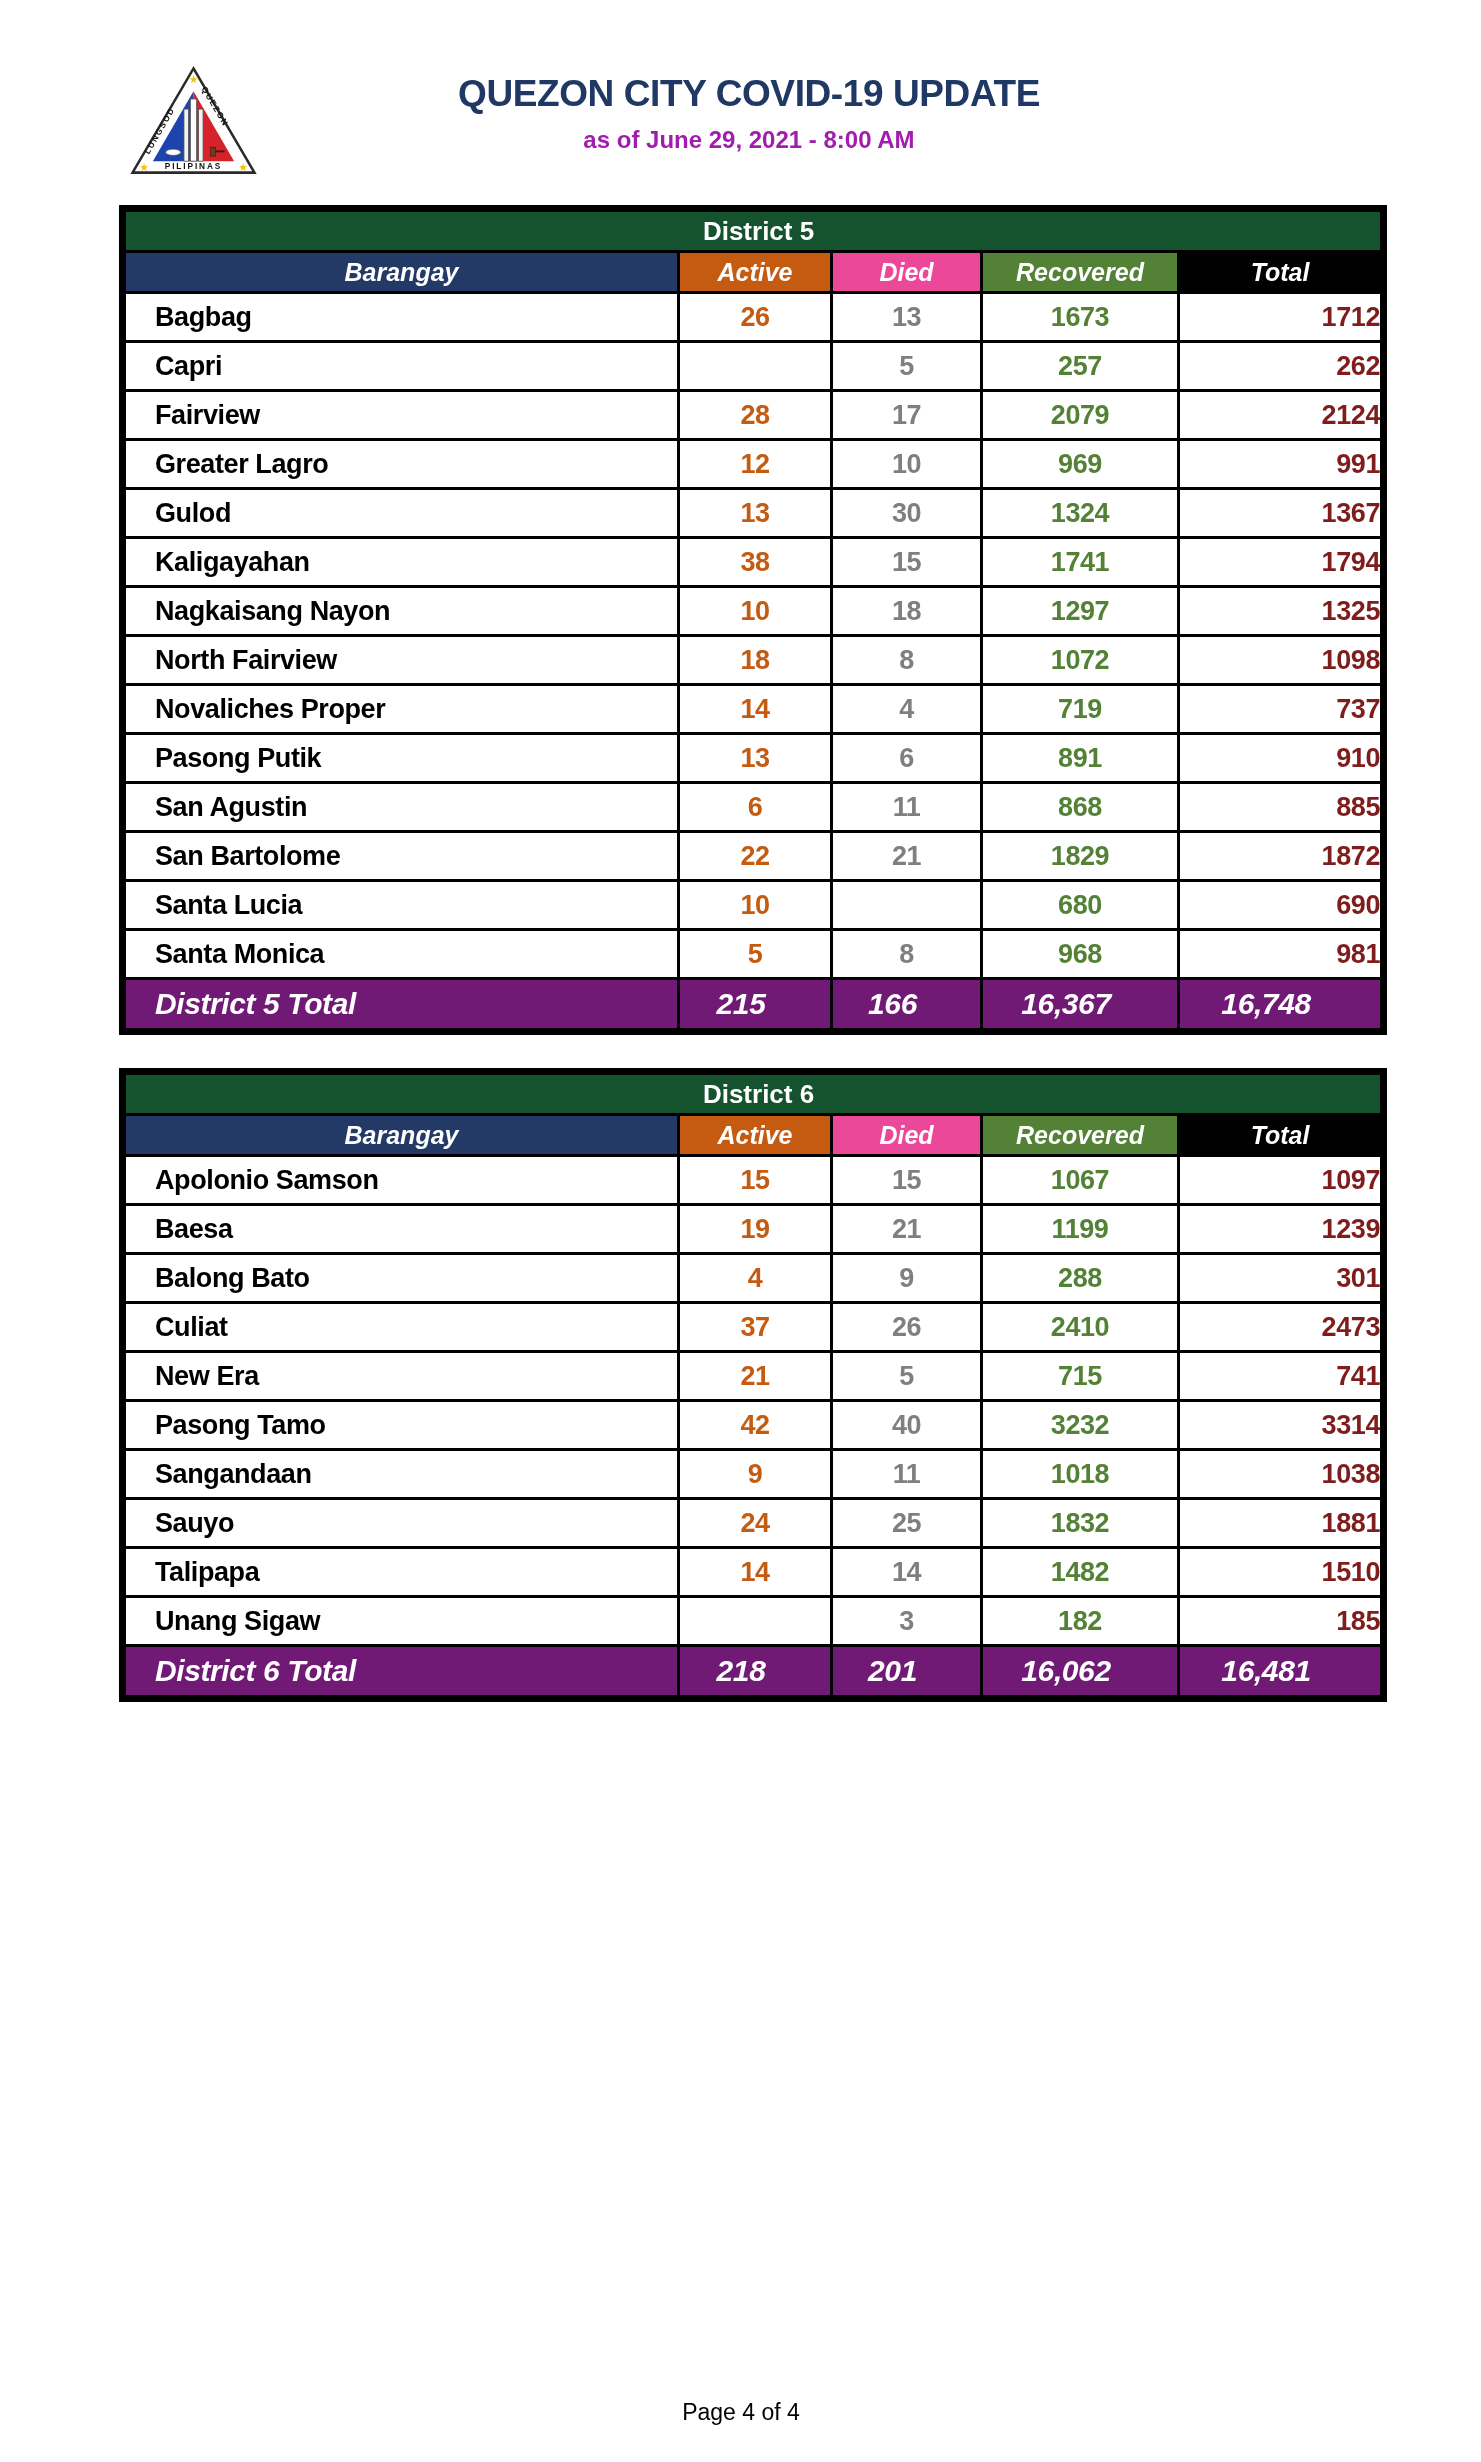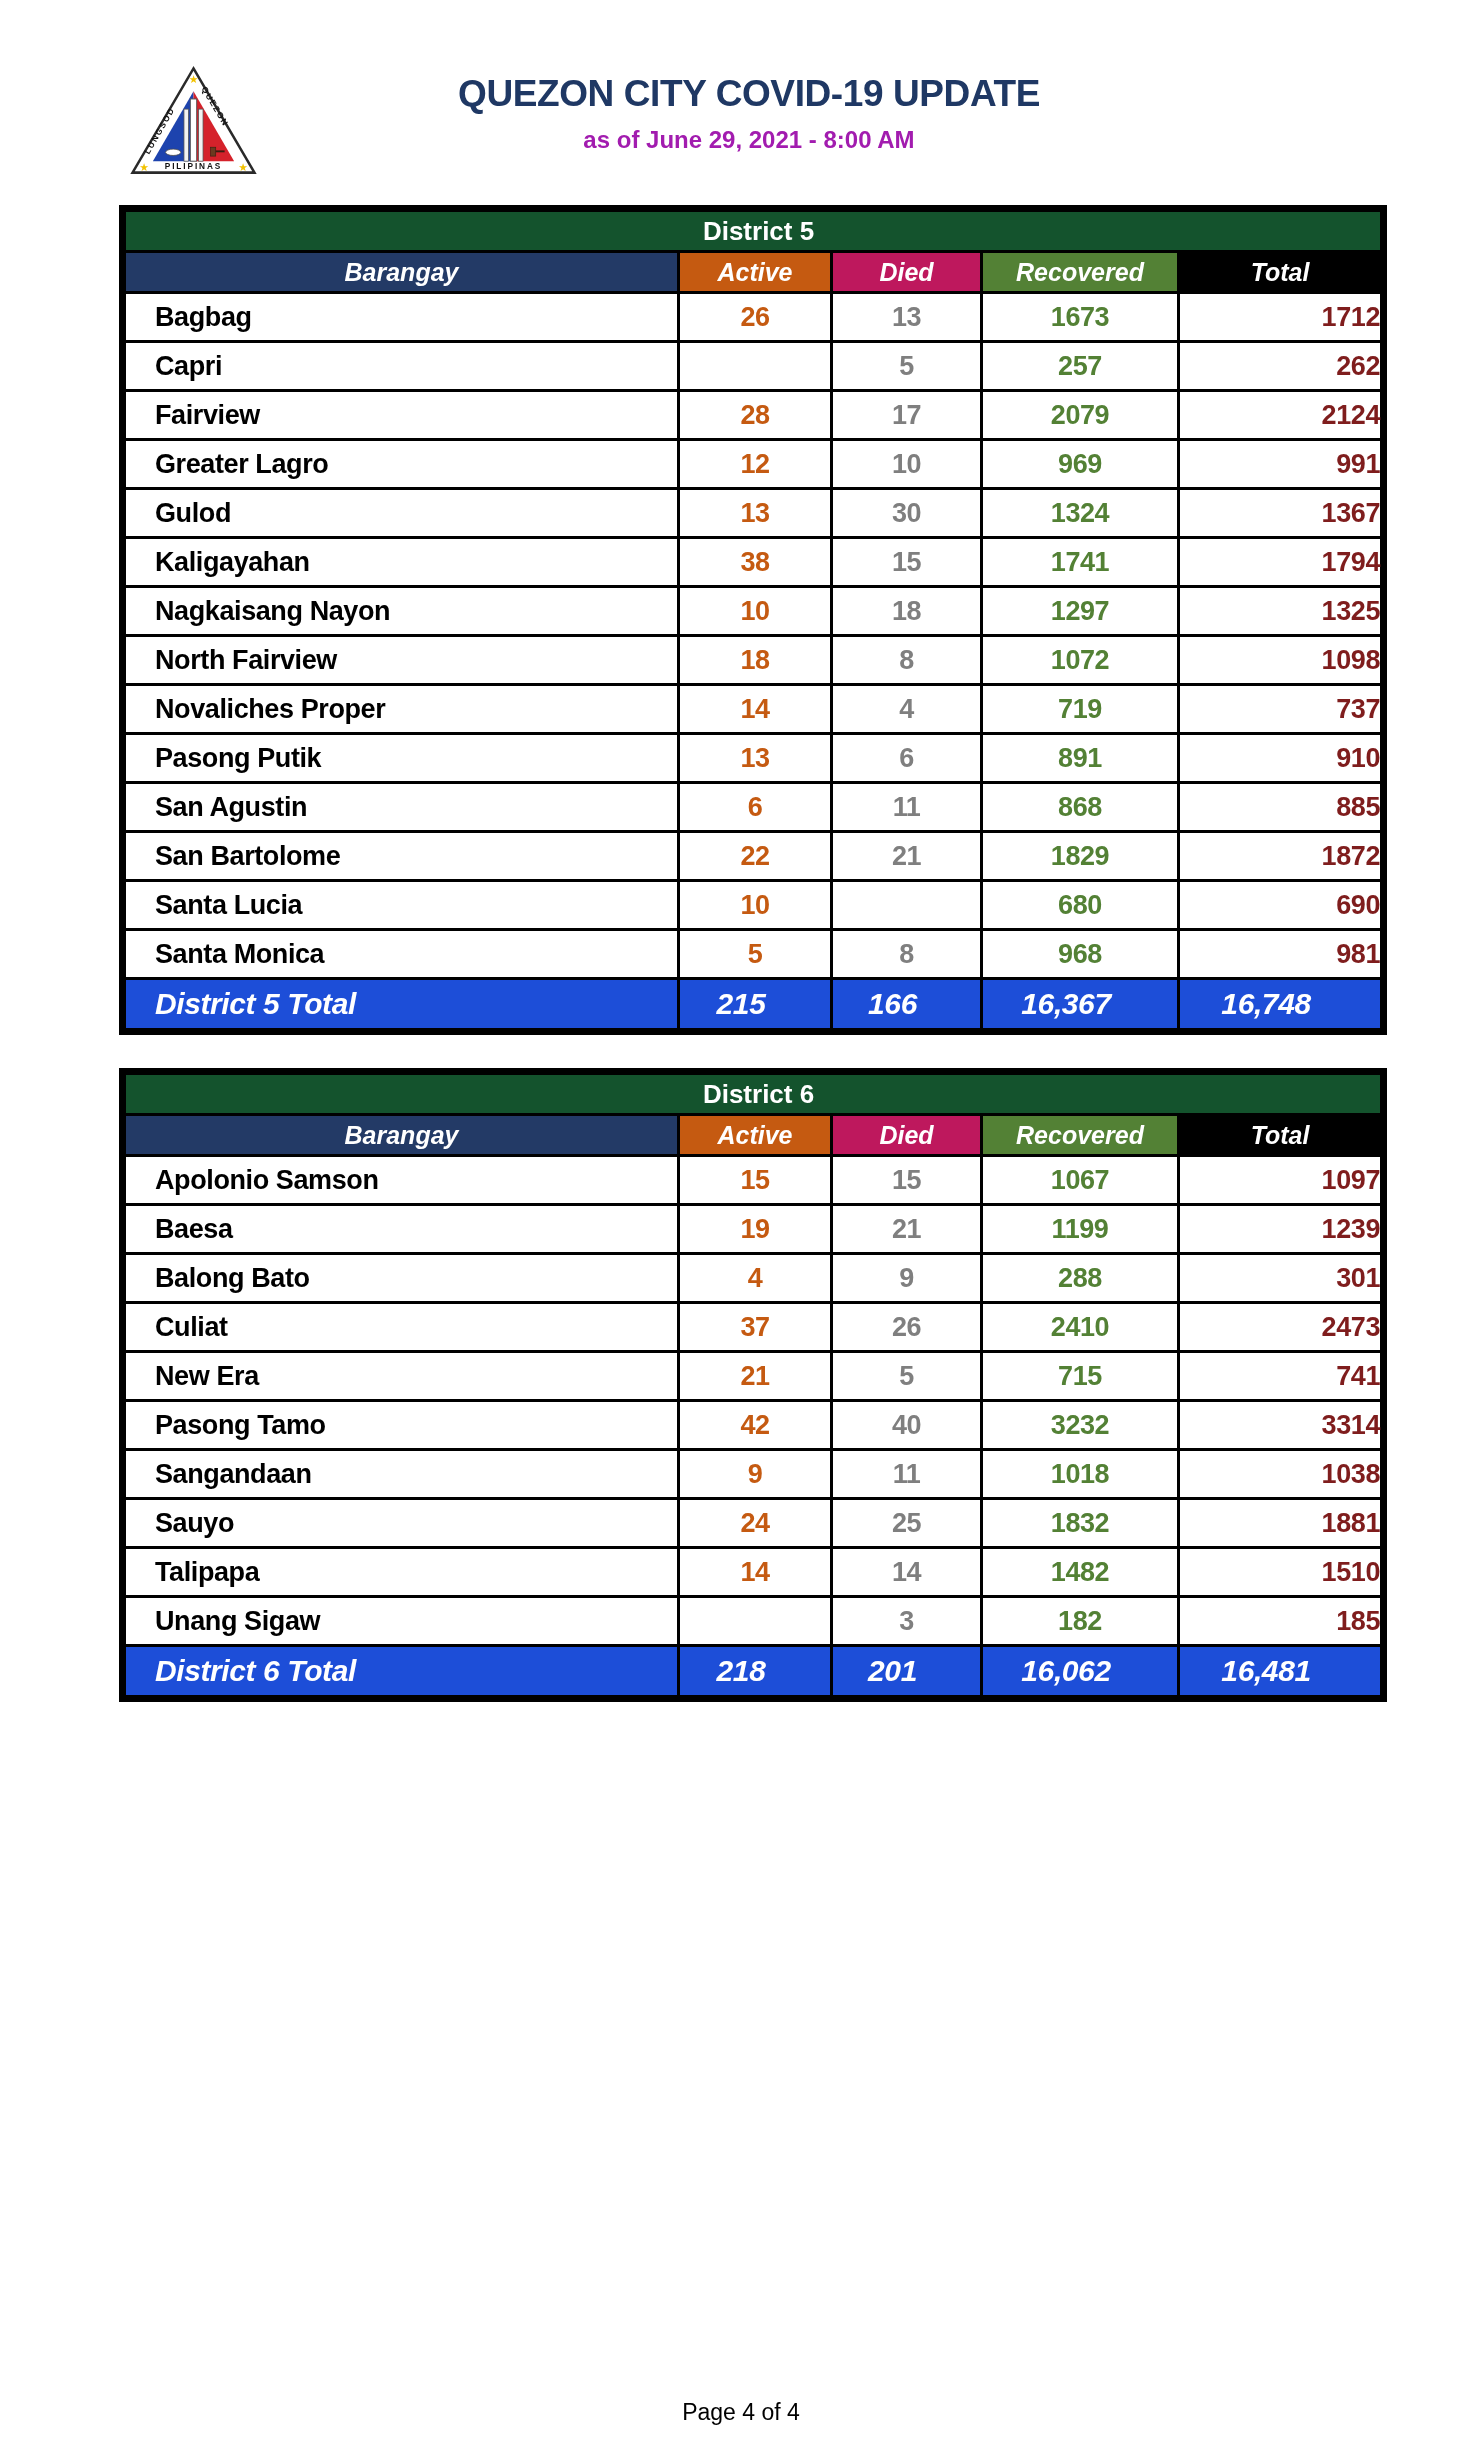--- a/index.html
+++ b/index.html
@@ -36,33 +36,33 @@
   .title-row td {
     background:#14532d; color:#fff; font-weight:bold;
     font-size:26px; height:43px; padding-left:11px; text-align:center;
   }
   .header-row td {
     font-weight:bold; font-style:italic; color:#fff; text-align:center;
     font-size:25px; height:41px;
   }
   .hdr-barangay  { background:#233A66; }
   .hdr-active    { background:#C55A11; }
-  .hdr-died      { background:#be185d; }
+  .hdr-died      { background:#ec4899; }
   .hdr-recovered { background:#538135; }
   .hdr-total     { background:#000000; }
 
   .data-row td { height:49px; font-weight:bold; font-size:27px; letter-spacing:-0.4px; background:#fff; }
   .cell-barangay { background:#BDD7EE; color:#000; padding-left:29px; text-align:left; }
   .cell-active    { color:#C55A11; text-align:center; }
   .cell-died      { color:#7F7F7F; text-align:center; }
   .cell-recovered { color:#538135; text-align:center; }
   .cell-total     { color:#7f1d1d; text-align:right; }
 
   .total-row td {
-    background:#1d4ed8; color:#fff; font-weight:bold; font-style:italic;
+    background:#701a75; color:#fff; font-weight:bold; font-style:italic;
     font-size:30px; height:53px; letter-spacing:-0.4px;
   }
   .total-label { padding-left:29px; text-align:left; }
   .total-val   { text-align:center; padding-right:28px; }
 
   .table-gap { height:33px; }
 
   
   .page-footer {
     position:absolute; left:0; right:0; top:2399px;

